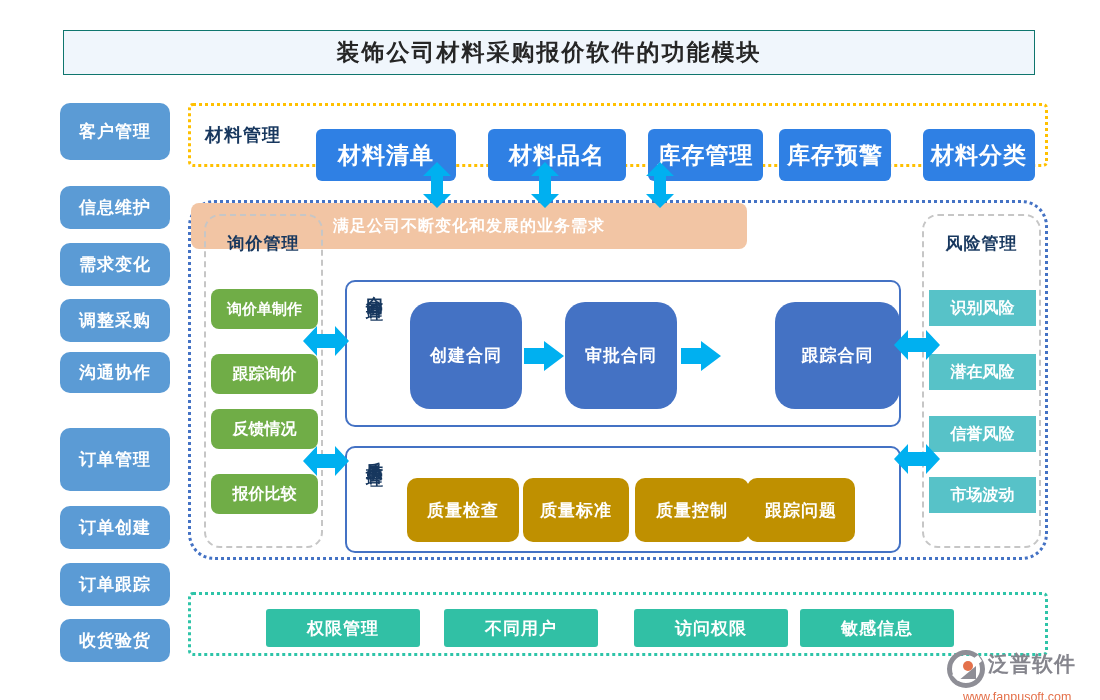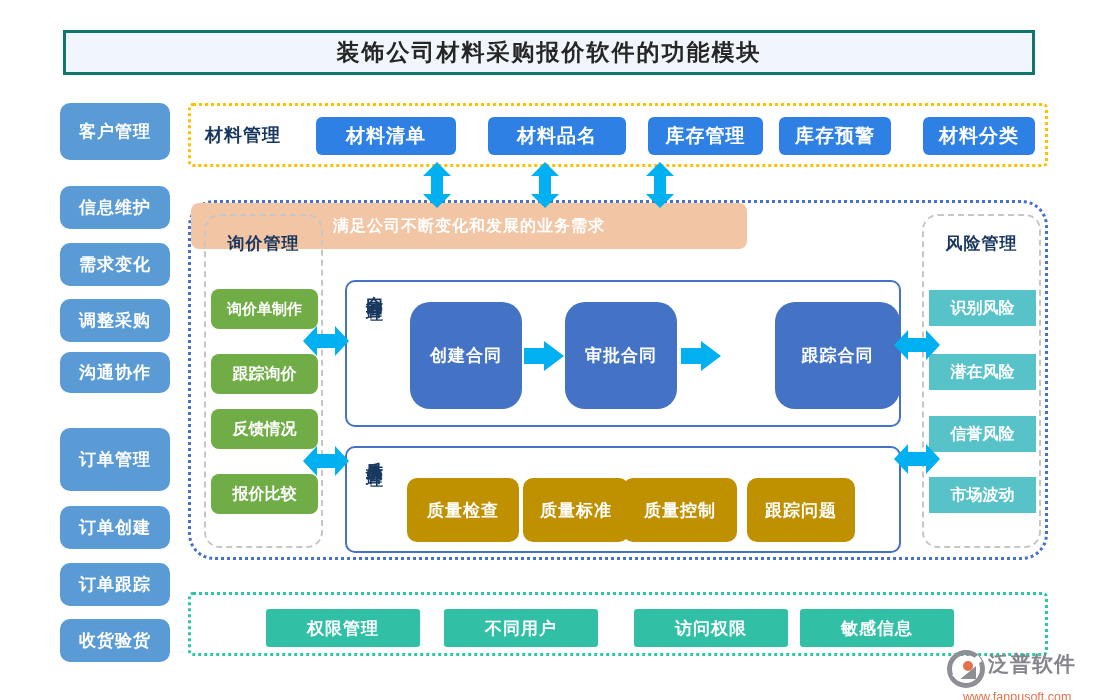--- a/index.html
+++ b/index.html
@@ -7,40 +7,40 @@
     position:relative;width:1100px;height:700px;background:#fff;overflow:hidden;
     font-family:"Liberation Sans","DejaVu Sans",sans-serif;
   }
   .abs{position:absolute;box-sizing:border-box;}
   .btn{
     position:absolute;box-sizing:border-box;display:flex;align-items:center;justify-content:center;
     color:#fff;font-weight:bold;text-align:center;white-space:nowrap;
   }
   
   .title-box{
-    left:63px;top:30px;width:972px;height:45px;background:#F0F6FC;border:3px solid #0f766e;
+    left:63px;top:30px;width:972px;height:45px;background:#F0F6FC;border:1px solid #0f766e;
     display:flex;align-items:center;justify-content:center;
     font-size:23px;font-weight:bold;color:#262626;letter-spacing:2px;
   }
   
   .side{left:60px;width:110px;background:var(--sidebar,#5B9BD5);border-radius:10px;font-size:17px;letter-spacing:1px;}
   .s1{top:103px;height:57px;}
   .s2{top:186px;height:43px;}
   .s3{top:243px;height:43px;}
   .s4{top:299px;height:43px;}
   .s5{top:352px;height:41px;}
   .s6{top:428px;height:63px;}
   .s7{top:506px;height:43px;}
   .s8{top:563px;height:43px;}
   .s9{top:619px;height:43px;}
   
   .material-sec{left:188px;top:103px;width:860px;height:64px;border:3px dotted var(--material-border,#FFC000);border-radius:5px;}
   .material-label{position:absolute;left:14px;top:0;height:100%;display:flex;align-items:center;
     font-size:18px;font-weight:bold;color:#17375E;letter-spacing:1px;}
-  .mat-btn{top:11px;height:38px;background:var(--material-btn,#2F80E4);border-radius:6px;font-size:19px;letter-spacing:1px;}
+  .mat-btn{top:23px;height:52px;background:var(--material-btn,#2F80E4);border-radius:6px;font-size:23px;letter-spacing:1px;}
   .m0{left:125px;width:140px;} .m1{left:297px;width:138px;} .m2{left:457px;width:115px;}
   .m3{left:588px;width:112px;} .m4{left:732px;width:112px;}
   
   .core-sec{left:188px;top:200px;width:860px;height:360px;border:3px dotted var(--core-border,#4472C4);border-radius:26px;}
   .dash-box{position:absolute;box-sizing:border-box;border:2px dashed #C6C6C6;border-radius:16px;background:transparent;}
   .inquiry-box{left:13px;top:11px;width:119px;height:334px;}
   .risk-box{left:731px;top:11px;width:119px;height:334px;}
   .group-label{position:absolute;left:0;width:100%;text-align:center;font-size:17px;font-weight:bold;color:#17375E;letter-spacing:1px;}
   .inq-btn{left:5px;width:107px;height:40px;background:var(--inquiry-btn,#70AD47);border-radius:8px;font-size:16px;}
   .g0{top:73px;font-size:15px;} .g1{top:138px;} .g2{top:193px;} .g3{top:258px;}
@@ -49,21 +49,21 @@
   .banner{left:154px;top:13px;width:556px;height:46px;background:var(--banner-bg,#F2C5A4);border-radius:8px;
     display:flex;align-items:center;justify-content:center;color:#fff;font-size:16px;font-weight:bold;letter-spacing:1px;}
   .flow-box{position:absolute;box-sizing:border-box;background:#fff;border:2px solid #4472C4;border-radius:10px;}
   .contract-box{left:154px;top:77px;width:556px;height:147px;}
   .quality-box{left:154px;top:243px;width:556px;height:107px;}
   .vlabel{position:absolute;left:16px;top:0;height:100%;display:flex;align-items:center;
     writing-mode:vertical-rl;text-orientation:upright;font-size:17px;font-weight:bold;color:#17375E;letter-spacing:3px;}
   .step-btn{background:var(--contract-btn,#4472C4);border-radius:20px;font-size:17px;letter-spacing:1px;top:20px;height:107px;}
   .c0{left:63px;width:112px;} .c1{left:218px;width:112px;} .c2{left:380px;width:125px;margin-left:48px;}
   .gold-btn{top:30px;height:64px;background:var(--quality-btn,#BF9000);border-radius:10px;font-size:17px;letter-spacing:1px;}
-  .q0{left:60px;width:112px;} .q1{left:176px;width:106px;} .q2{left:276px;width:114px;} .q3{left:400px;width:108px;}
+  .q0{left:60px;width:112px;} .q1{left:176px;width:106px;} .q2{left:288px;width:114px;} .q3{left:400px;width:108px;}
   
   .perm-sec{left:188px;top:592px;width:860px;height:64px;border:3px dotted var(--permission-border,#2EC4A8);border-radius:5px;}
   .perm-btn{top:14px;height:38px;background:var(--permission-btn,#31C0A5);border-radius:3px;font-size:17px;letter-spacing:1px;}
   .p0{left:75px;width:154px;} .p1{left:253px;width:154px;} .p2{left:431px;width:154px;margin-left:12px;} .p3{left:609px;width:154px;}
   
   .arrow{position:absolute;z-index:6;}
   .va0{left:423px;top:162px;} .va1{left:531px;top:162px;} .va2{left:646px;top:162px;}
   .ha-l0{left:112px;top:123px;} .ha-l1{left:112px;top:243px;}
   .ha-r0{left:703px;top:127px;} .ha-r1{left:703px;top:241px;}
   .chev0{left:177px;top:59px;} .chev1{left:334px;top:59px;}

